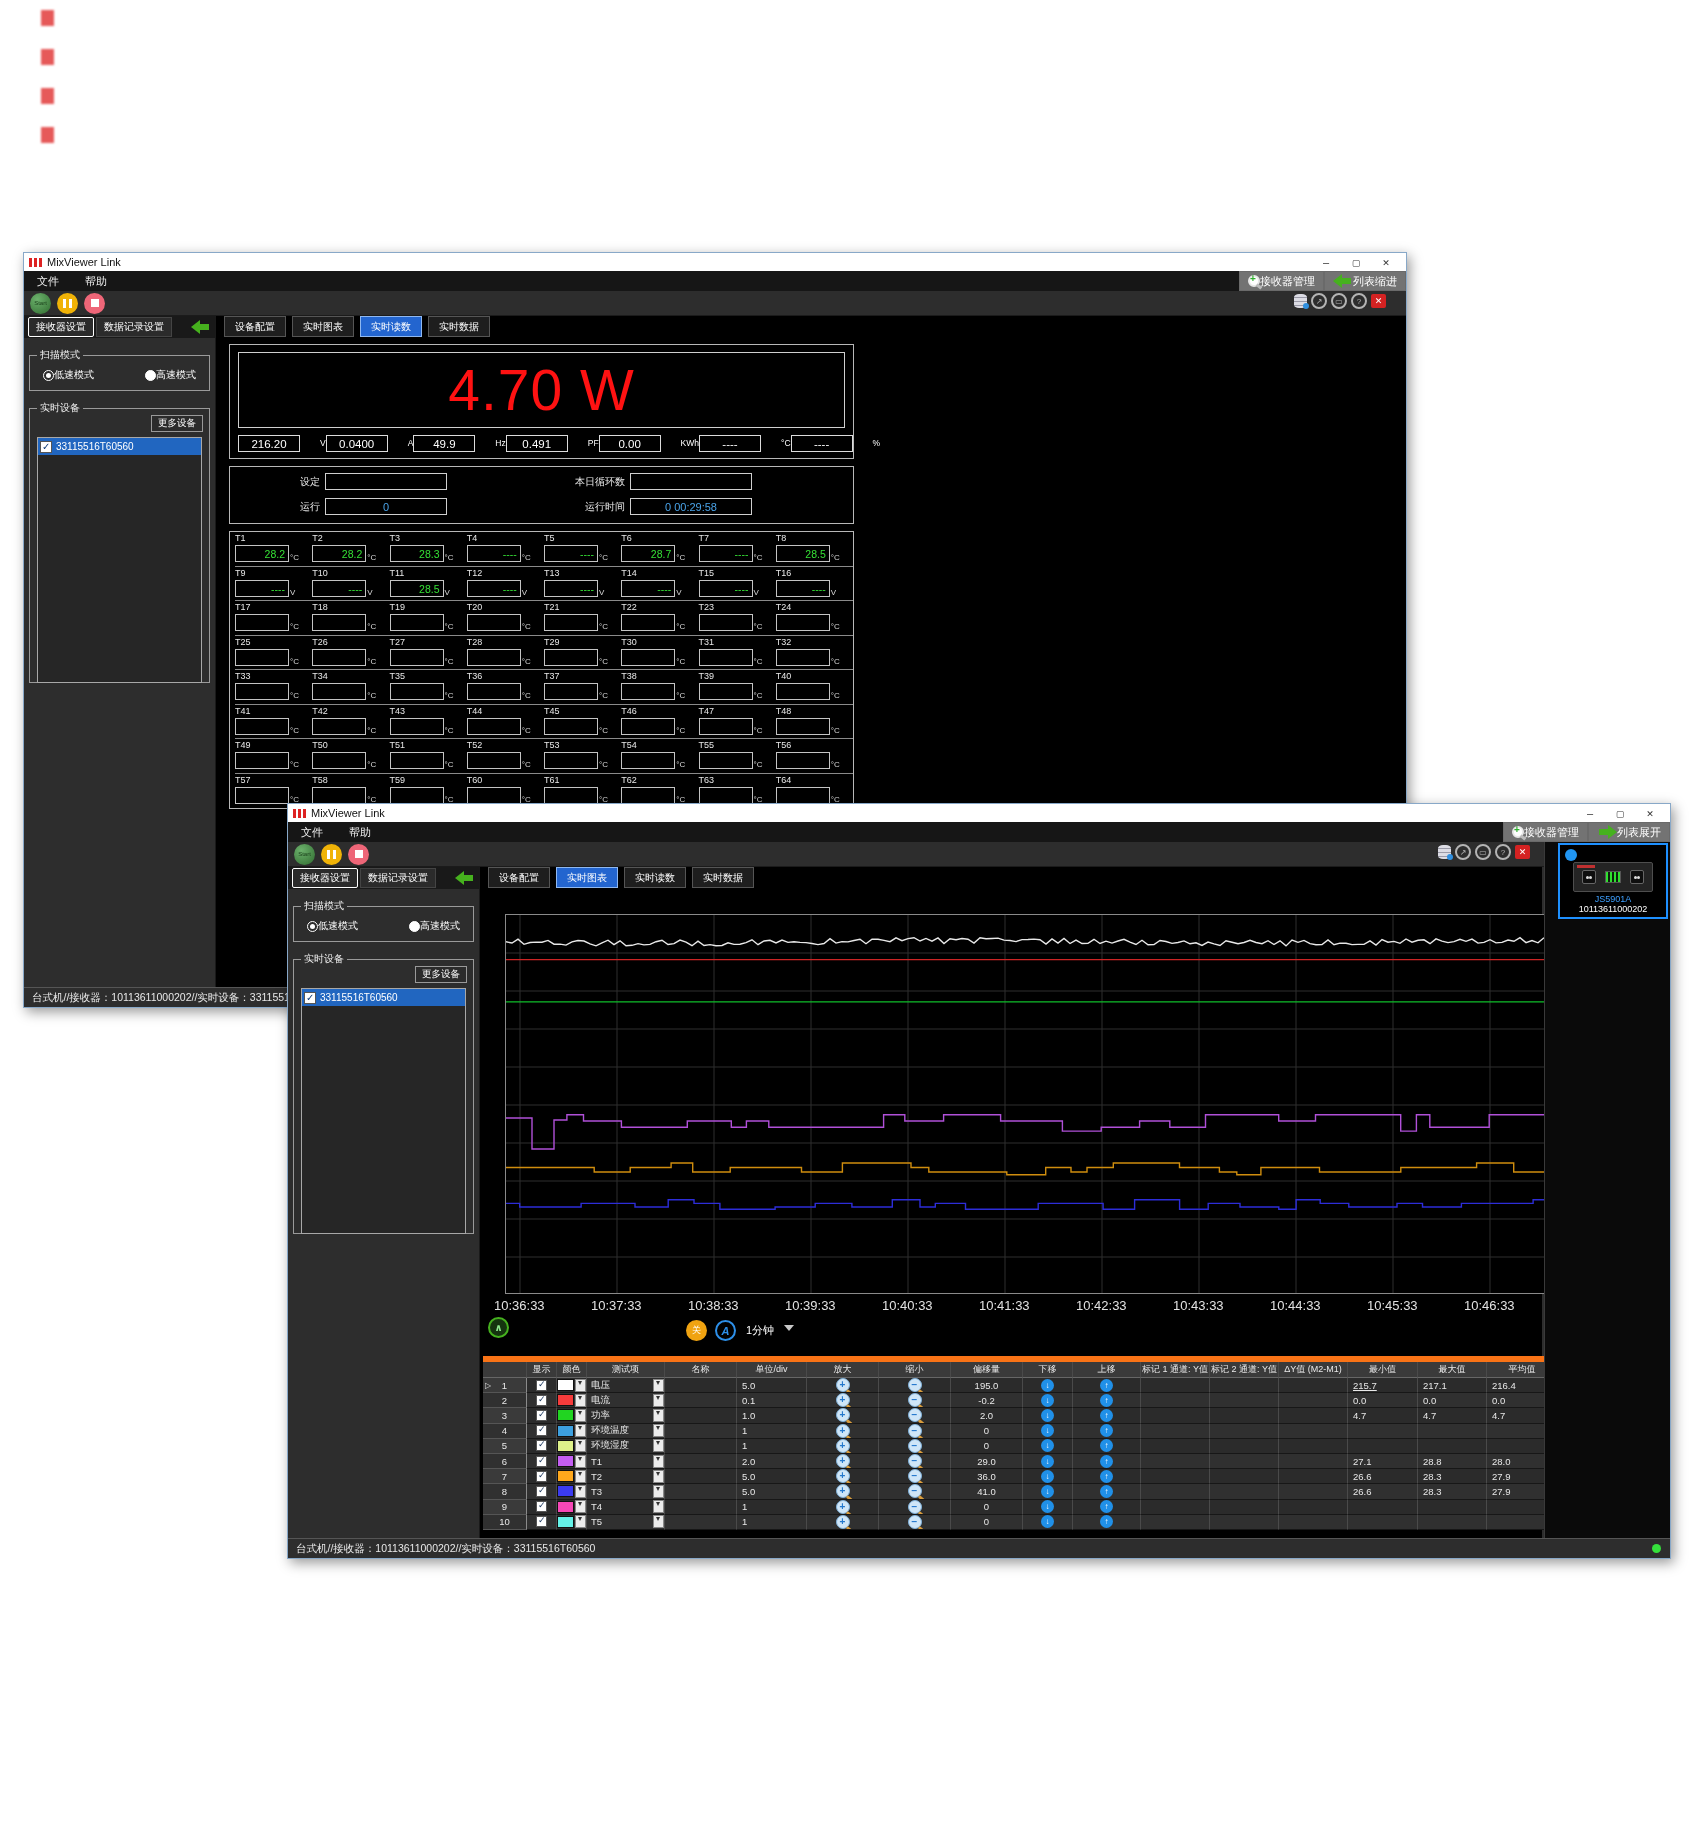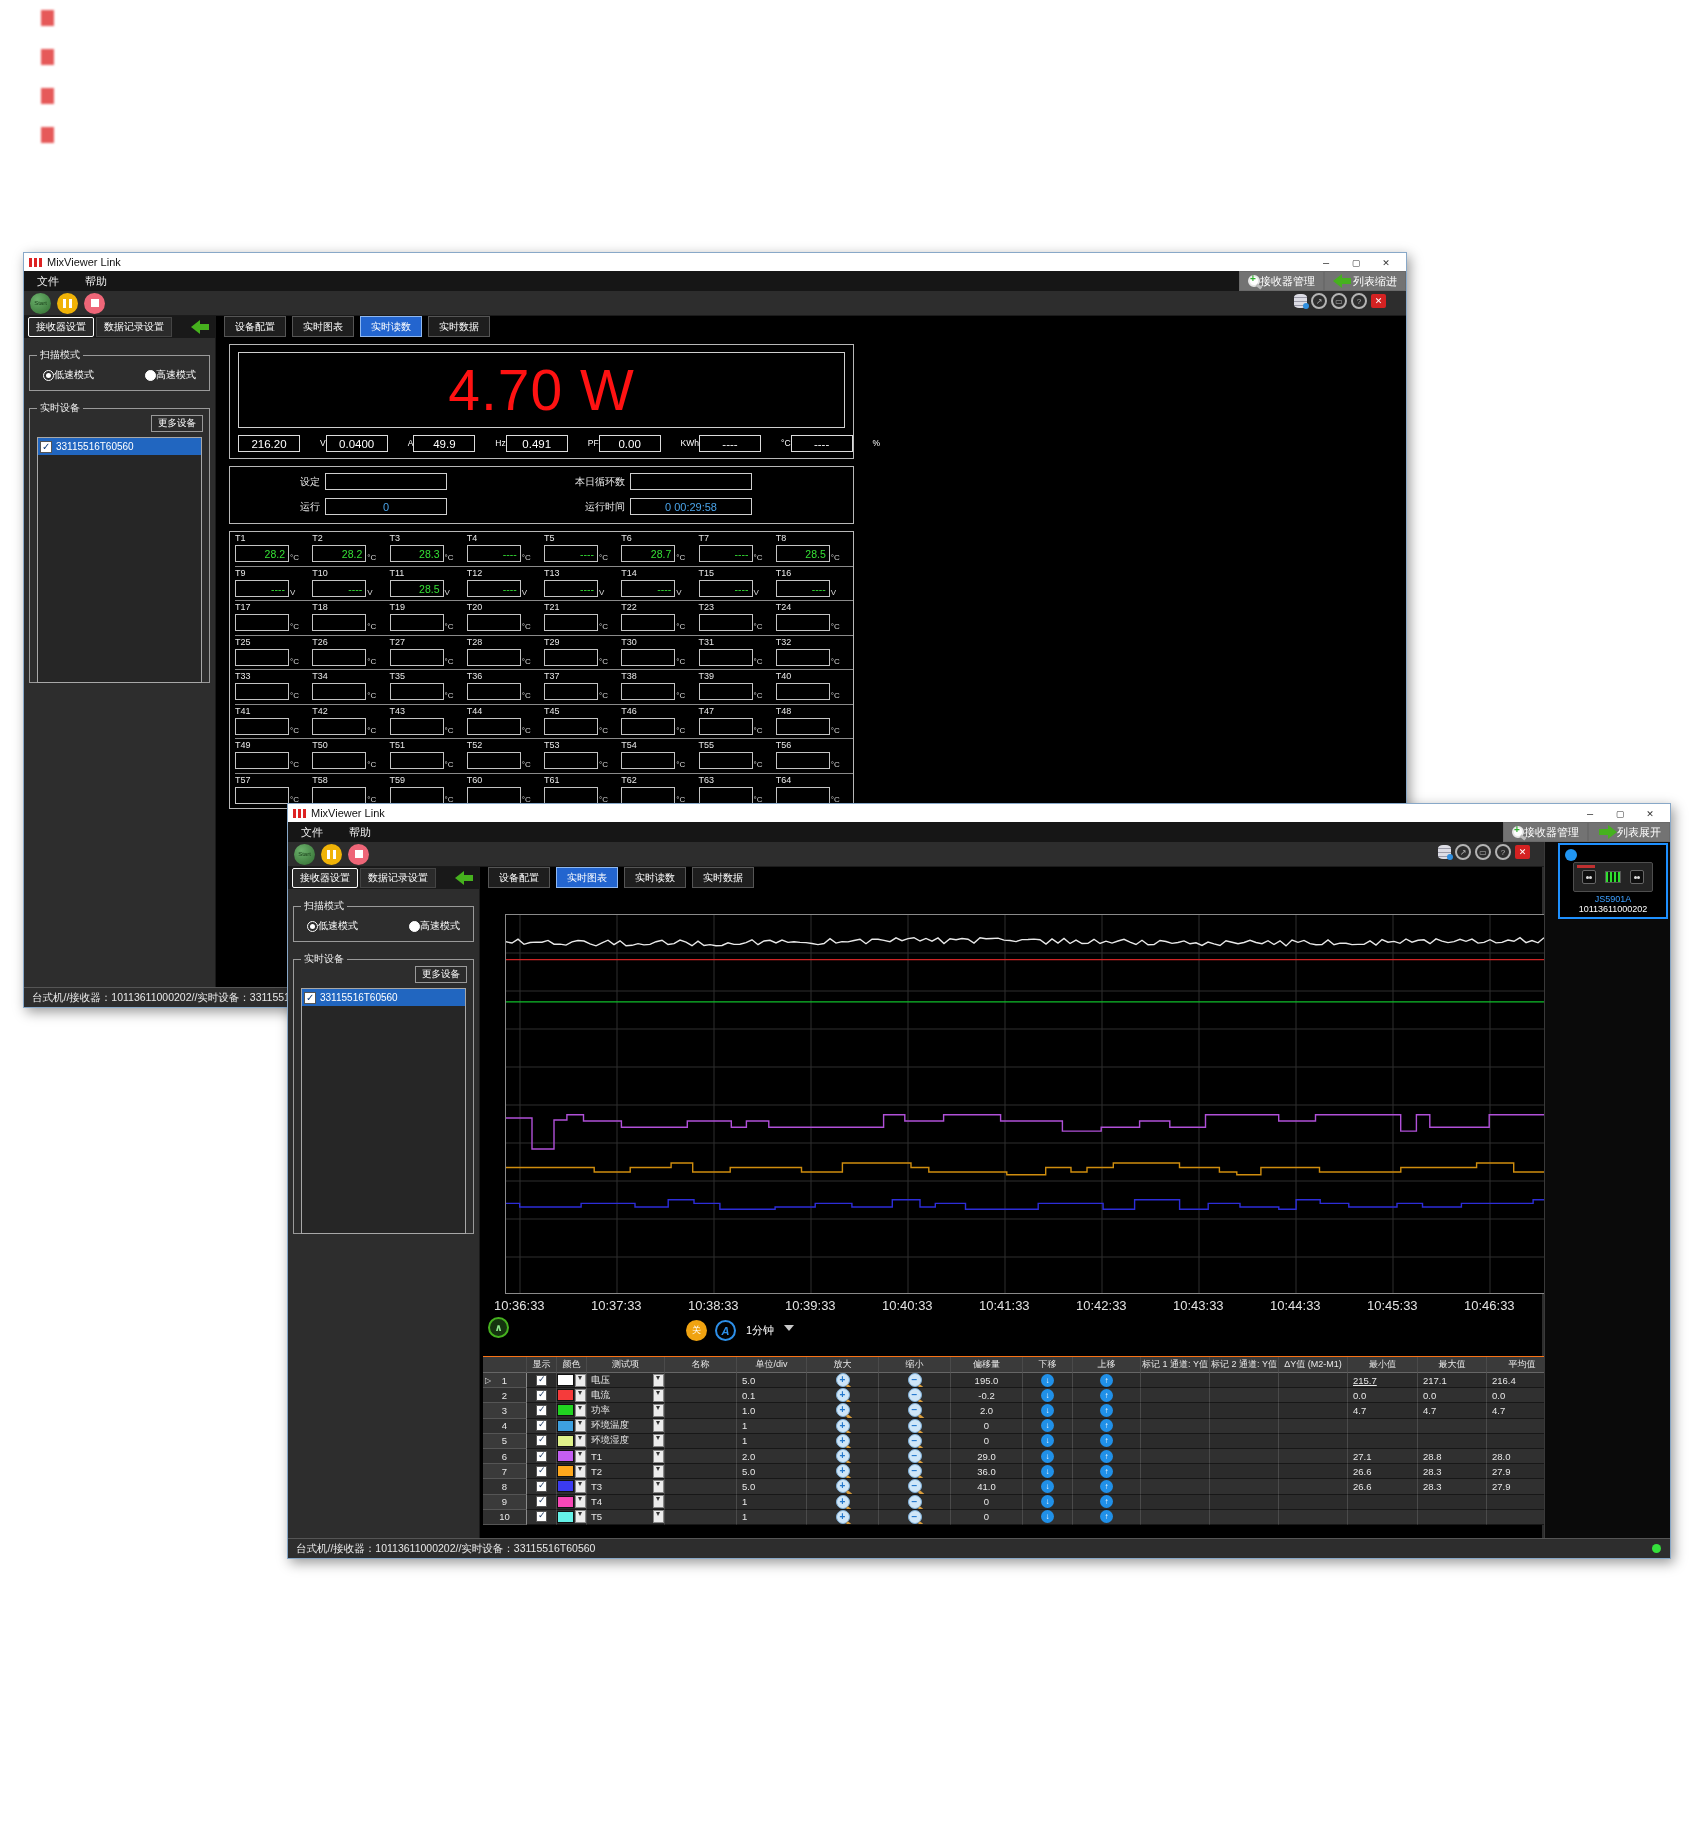--- a/index.html
+++ b/index.html
@@ -88,21 +88,21 @@
 .chart-wrap{position:absolute;left:217px;top:110px;width:1043px;height:380px;background:#000;border:1px solid #8a8a8a}
 .x-axis span{position:absolute;top:494px;width:50px;text-align:center;font-size:13px;color:#e2e2e2}
 .ctrl{position:absolute;display:flex;align-items:center;justify-content:center;border-radius:50%}
 .ctrl-green{left:200px;top:513px;width:21px;height:21px;background:#15340f;border:2px solid #45b11e;color:#8fe88f;font-size:10px;font-weight:bold}
 .ctrl-orange{left:398px;top:516px;width:21px;height:21px;background:#f0a311;color:#fff;font-size:9px}
 .ctrl-blue{left:427px;top:516px;width:21px;height:21px;background:#000;border:2px solid #2d8fe8;color:#2d8fe8;font-size:11px;font-weight:bold;font-style:italic}
 .interval-lbl{position:absolute;left:458px;top:519px;color:#fff;font-size:11px}
 .caret-down{position:absolute;left:496px;top:521px;width:0;height:0;border-left:5px solid transparent;border-right:5px solid transparent;border-top:6px solid #c8c8c8}
 
 
-.rt-table{position:absolute;left:195px;top:552px;width:1078px;font-size:9.5px;color:#e8e8e8;border-top:1px solid #f97316}
+.rt-table{position:absolute;left:195px;top:552px;width:1078px;font-size:9.5px;color:#e8e8e8;border-top:6px solid #f97316}
 .tr{display:flex;height:15.2px}
 .tr.head{height:16px}
 .td{border-right:1px solid #4a4a4a;border-bottom:1px solid #171717;background:#2b2b2b;display:flex;align-items:center;justify-content:center;overflow:hidden;white-space:nowrap;flex:none}
 .tr:nth-child(odd) .td{background:#303030}
 .tr.head .td{background:#3a3a3a;border-bottom:1px solid #666;font-size:9px}
 .td.c-num{background:#3a3a3a;border-right:1px solid #8a8a8a;border-bottom:1px solid #555;position:relative}
 .td.c-num.first::before{content:"▷";position:absolute;left:2px;font-size:8px;color:#ddd}
 .td.la{justify-content:flex-start;padding-left:5px}
 .swatch{width:20px;height:12px;border:1px solid #111}
 .dd{width:11px;height:13px;background:#ececec;border:1px solid #888;margin-left:1px;position:relative;flex:none}

